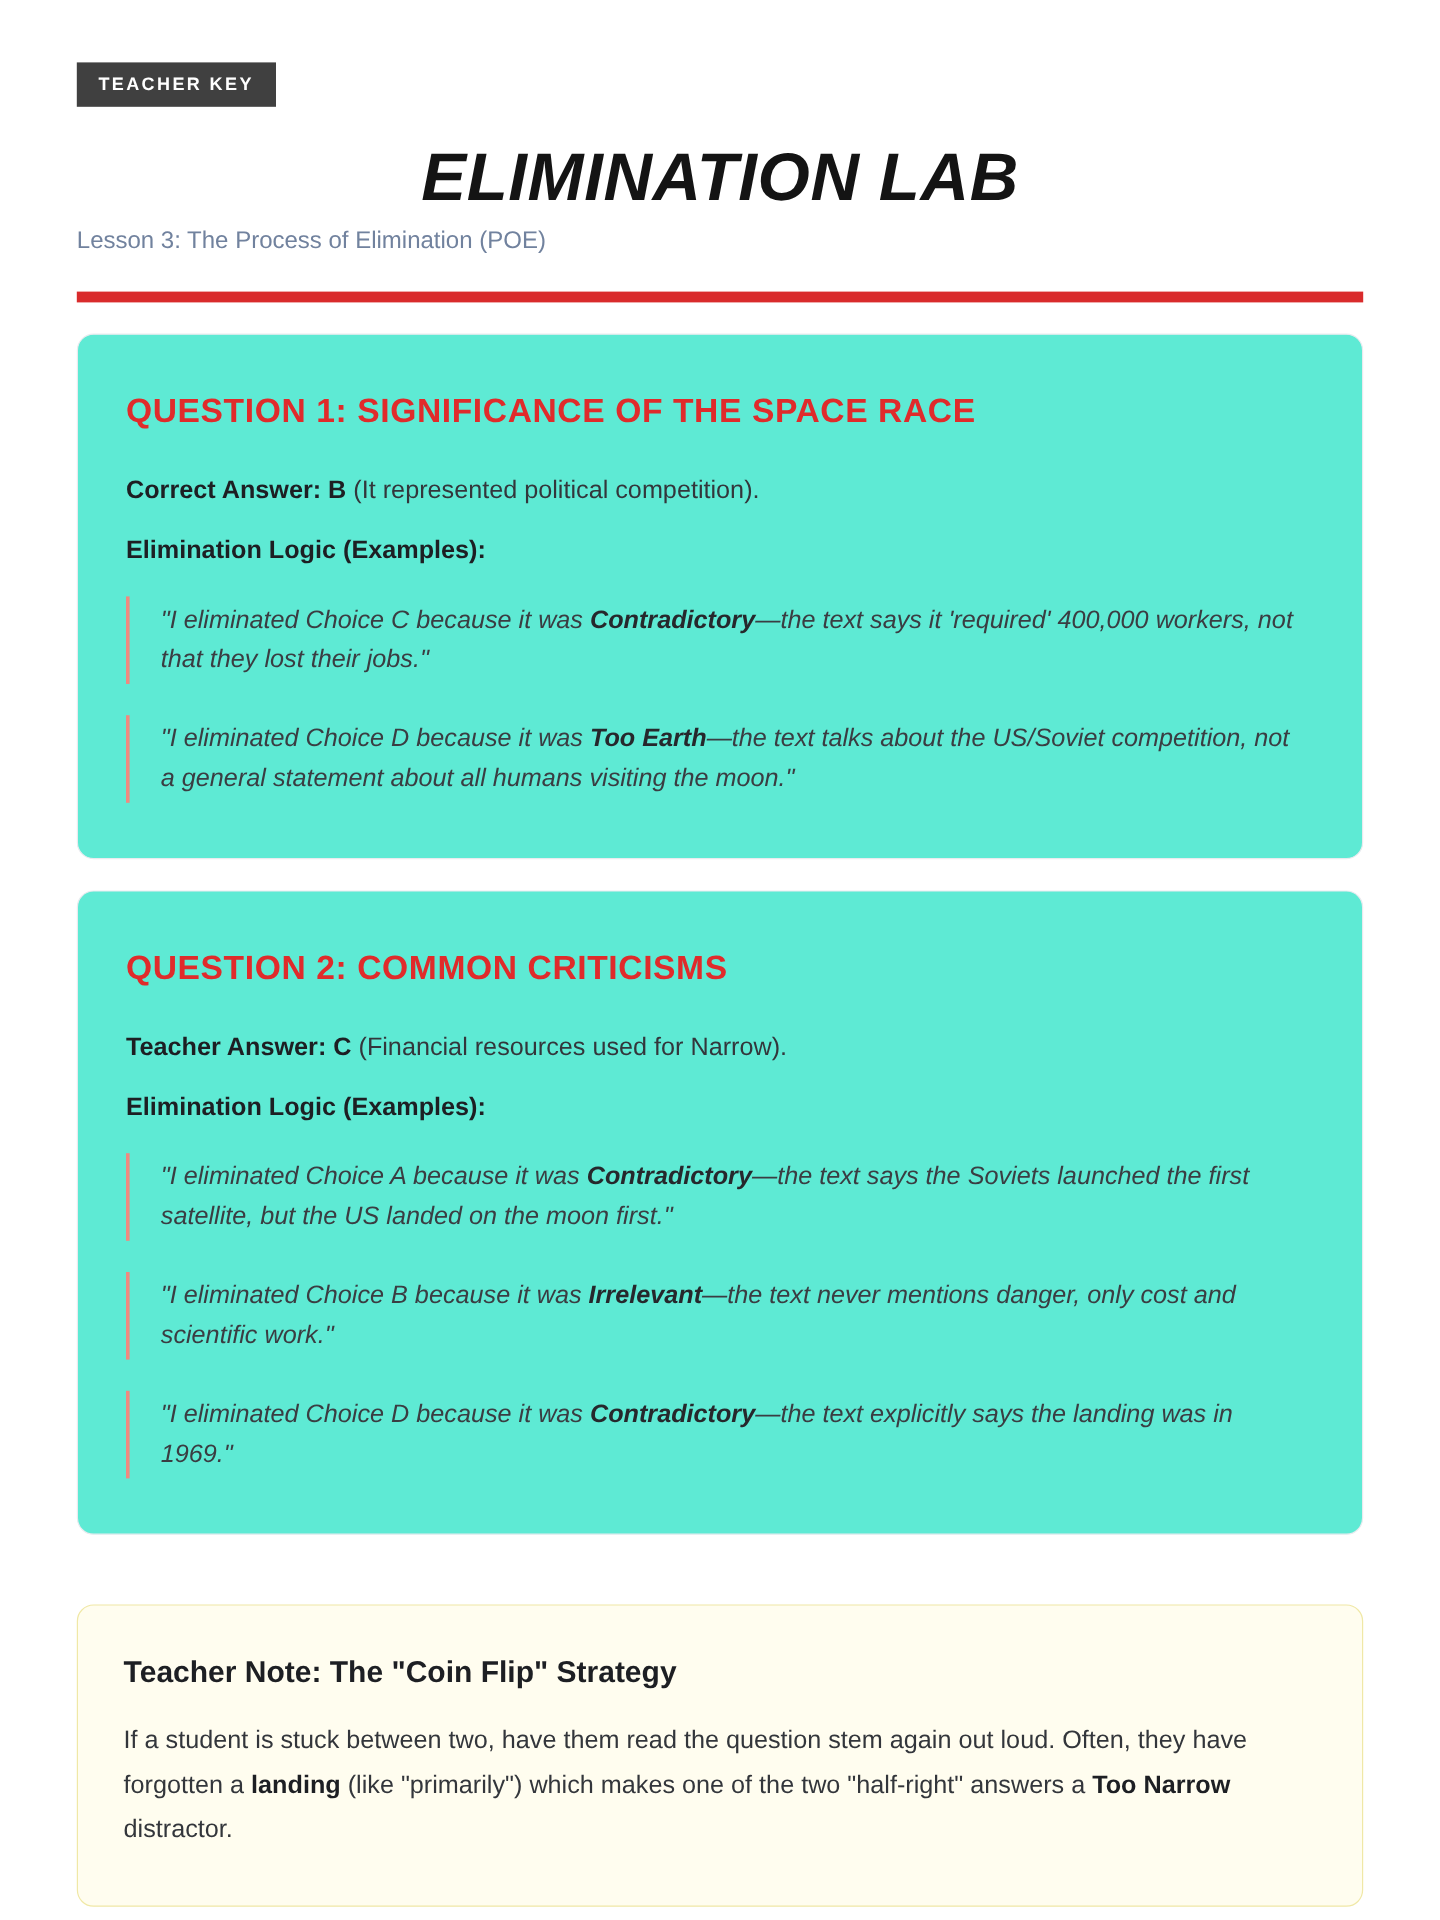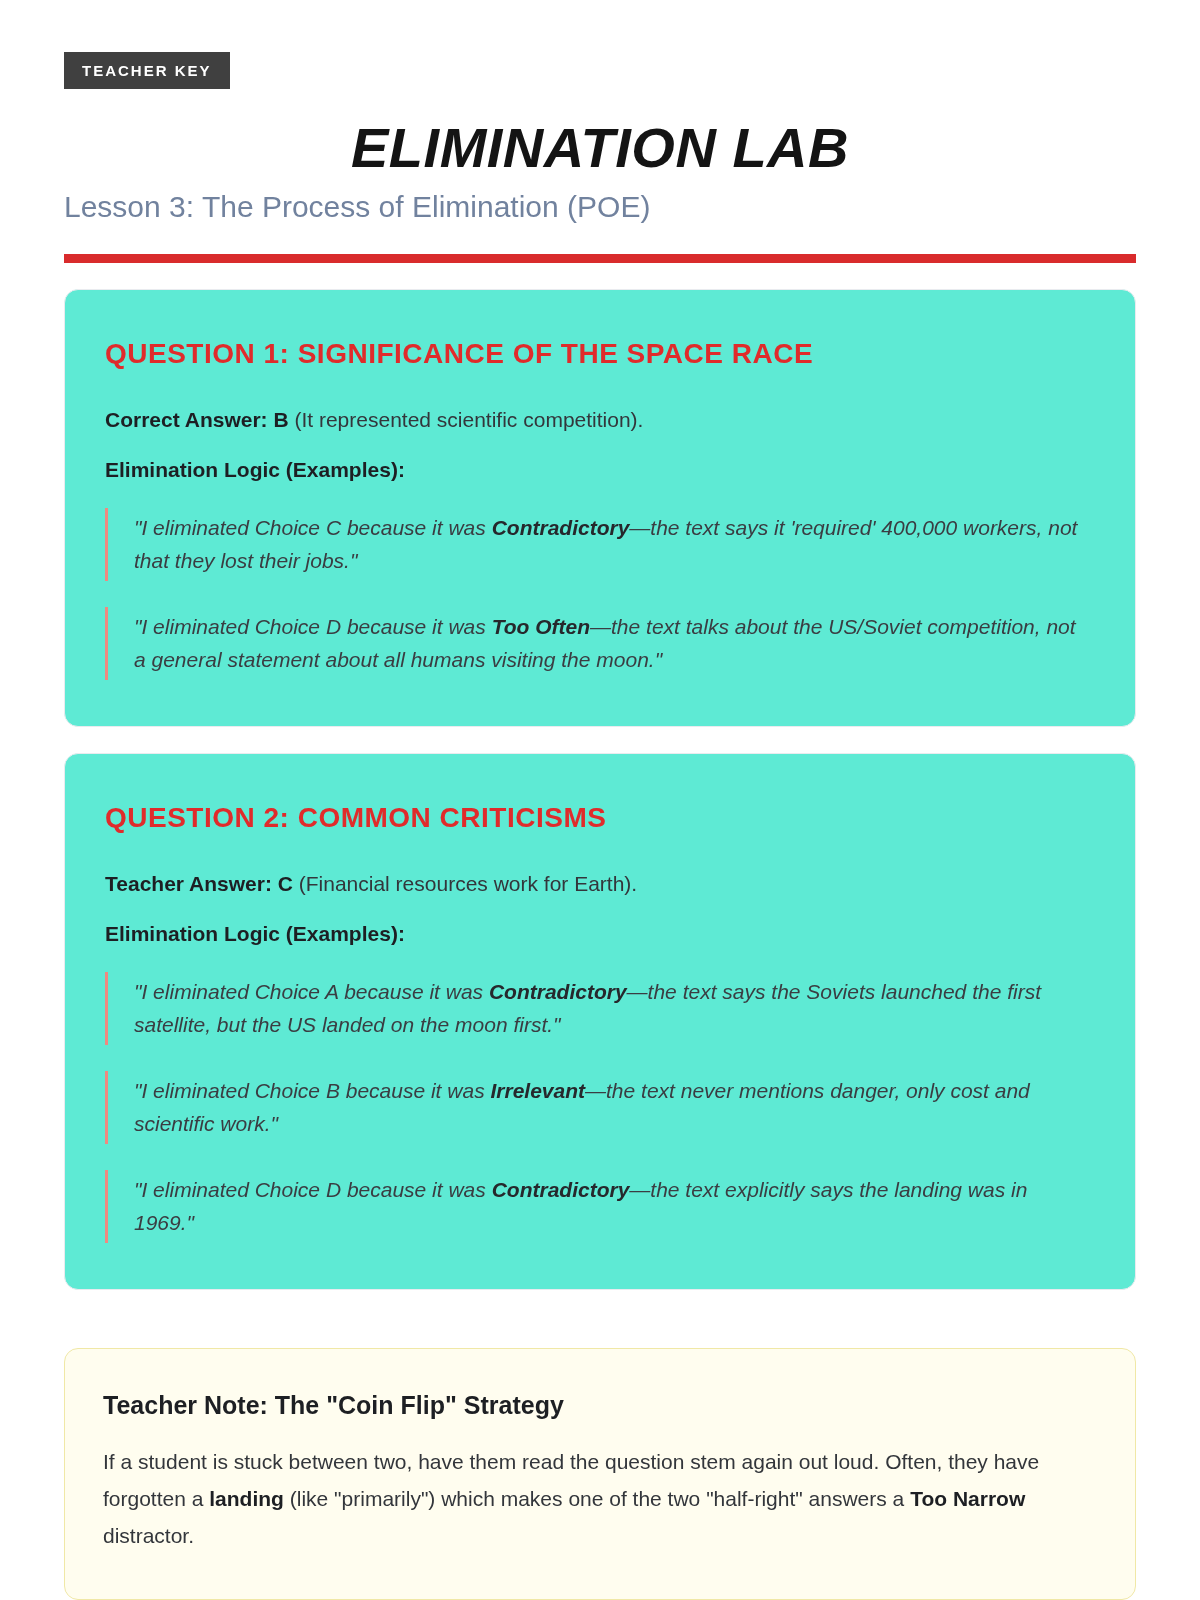--- a/index.html
+++ b/index.html
@@ -30,21 +30,21 @@
     font-size: 56px;
     font-weight: 800;
     font-style: italic;
     letter-spacing: 0.5px;
     color: #141414;
     text-transform: uppercase;
     text-align: center;
   }
   .subtitle {
     margin-top: 10px;
-    font-size: 30px;
+    font-size: 20px;
     color: #71829e;
     font-weight: 400;
   }
   .rule {
     margin-top: 30px;
     height: 9px;
     background: #d92b2c;
     border: none;
   }
 
@@ -114,29 +114,29 @@
 
   <header>
     <div class="badge">TEACHER KEY</div>
     <h1 class="title">ELIMINATION LAB</h1>
     <p class="subtitle">Lesson 3: The Process of Elimination (POE)</p>
     <div class="rule"></div>
   </header>
 
   <section class="card">
     <h2 class="q-heading">QUESTION 1: SIGNIFICANCE OF THE SPACE RACE</h2>
-    <p class="answer"><strong>Correct Answer: B</strong><span> (It represented scientific competition).</span></p>
+    <p class="answer"><strong>Correct Answer: B</strong><span> (It represented political competition).</span></p>
     <p class="logic-label">Elimination Logic (Examples):</p>
     <blockquote class="quote"><span>"I eliminated Choice C because it was </span><strong class="term">Contradictory</strong><span>—the text says it 'required' 400,000 workers, not that they lost their jobs."</span></blockquote>
-    <blockquote class="quote"><span>"I eliminated Choice D because it was </span><strong class="term">Too Often</strong><span>—the text talks about the US/Soviet competition, not a general statement about all humans visiting the moon."</span></blockquote>
+    <blockquote class="quote"><span>"I eliminated Choice D because it was </span><strong class="term">Too Earth</strong><span>—the text talks about the US/Soviet competition, not a general statement about all humans visiting the moon."</span></blockquote>
   </section>
 
   <section class="card">
     <h2 class="q-heading">QUESTION 2: COMMON CRITICISMS</h2>
-    <p class="answer"><strong>Teacher Answer: C</strong><span> (Financial resources work for Earth).</span></p>
+    <p class="answer"><strong>Teacher Answer: C</strong><span> (Financial resources used for Narrow).</span></p>
     <p class="logic-label">Elimination Logic (Examples):</p>
     <blockquote class="quote"><span>"I eliminated Choice A because it was </span><strong class="term">Contradictory</strong><span>—the text says the Soviets launched the first satellite, but the US landed on the moon first."</span></blockquote>
     <blockquote class="quote"><span>"I eliminated Choice B because it was </span><strong class="term">Irrelevant</strong><span>—the text never mentions danger, only cost and scientific work."</span></blockquote>
     <blockquote class="quote"><span>"I eliminated Choice D because it was </span><strong class="term">Contradictory</strong><span>—the text explicitly says the landing was in 1969."</span></blockquote>
   </section>
 
   <section class="note">
     <h3 class="note-heading">Teacher Note: The "Coin Flip" Strategy</h3>
     <p class="note-body"><span>If a student is stuck between two, have them read the question stem again out loud. Often, they have forgotten a </span><span class="b">landing</span><span> (like "primarily") which makes one of the two "half-right" answers a </span><span class="b">Too Narrow</span><span> distractor.</span></p>
   </section>

